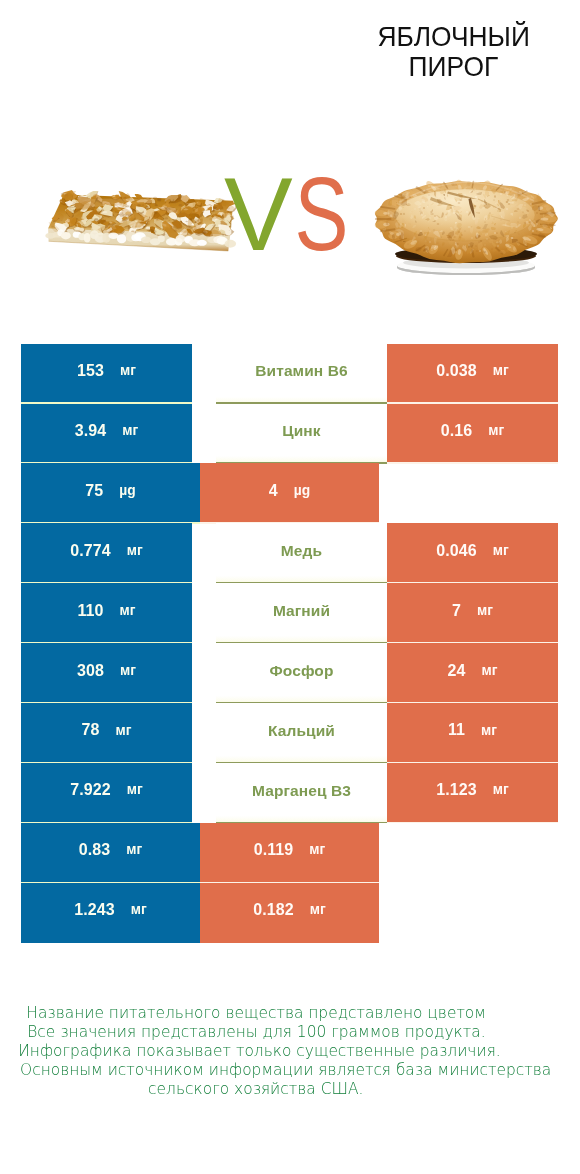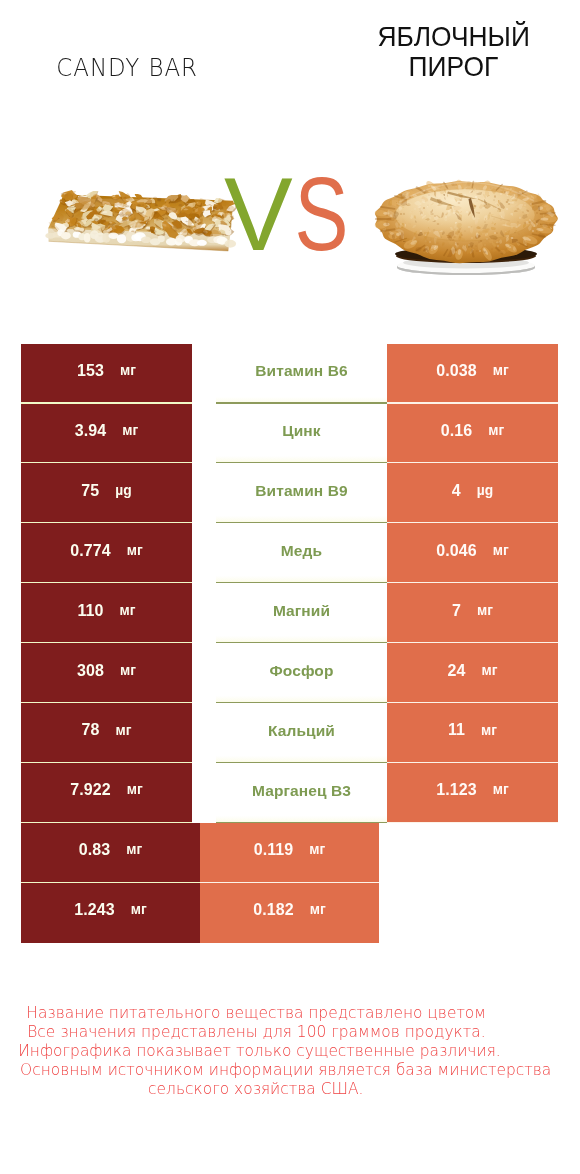--- a/index.html
+++ b/index.html
@@ -44,48 +44,47 @@
   
   .food-left{position:absolute;left:45px;top:189px;width:196px;height:67px;}
   .bar-svg{display:block;}
   .food-right{position:absolute;left:373px;top:166px;width:190px;height:116px;}
   .pie-svg{display:block;}
 
   
   .table{position:absolute;left:21px;top:343.6px;width:537px;}
   .row{display:flex;height:59.92px;}
   .cell{display:flex;align-items:center;justify-content:center;width:179px;box-sizing:border-box;position:relative;}
-  .cell-left{background:#7f1d1d;color:#fbfdef;}
+  .cell-left{background:#0369a1;color:#fbfdef;}
   .cell-mid{background:#fff;color:#7e9b52;
     background-image:linear-gradient(to bottom,#ffffff 0%,#ffffff 88%,#fdfdf0 96%,#fafbe0 100%);margin-left:24px;}
   .cell-right{background:#e06e4b;color:#fffaf6;}
   .cell-left:after,.cell-right:after,.cell-mid:after{
     content:"";position:absolute;left:0;right:0;bottom:-0.4px;height:1.6px;}
   .cell-left:after{background:#f2fac8;}
   .cell-right:after{background:#fdf3e8;}
   .cell-mid:after{background:#8e9b5c;}
   .row:last-child .cell:after{display:none;}
   .val{font-size:16px;font-weight:700;letter-spacing:0.1px;line-height:1;position:relative;top:-2.5px;}
   .unit{font-size:13.8px;font-weight:700;margin-left:16px;line-height:1;position:relative;top:-2.5px;}
   .nm{font-size:15.5px;font-weight:700;letter-spacing:0.1px;line-height:1;position:relative;top:-2.5px;}
 
   
   .footer{
     position:absolute;left:0;top:1003px;width:512px;text-align:center;
     font-family:"DejaVu Sans",sans-serif;
-    font-size:16.6px;font-weight:200;line-height:19px;color:#ef4444;
+    font-size:16.6px;font-weight:200;line-height:19px;color:#15803d;
   }
   .footer div{white-space:nowrap;}
   .footer div span{display:inline-block;transform:scaleX(0.93);}
 </style>
 </head>
 <body>
 
 <div class="page">
-  <div class="hdr-left"><span>CANDY BAR</span></div>
   <div class="hdr-right">
     <div><span>ЯБЛОЧНЫЙ</span></div>
     <div><span>ПИРОГ</span></div>
   </div>
 
   <div class="food-left">
       <svg class="bar-svg" viewBox="0 0 192 66" width="196" height="67">
         <defs>
           <linearGradient id="topg" x1="0.05" y1="0" x2="0.28" y2="1">
             <stop offset="0" stop-color="#ae7009"></stop>
@@ -1162,23 +1161,20 @@
         <div class="cell cell-right">
           <span class="val">0.16</span>
           <span class="unit">мг</span>
         </div>
       </div>
       <div class="row">
         <div class="cell cell-left">
           <span class="val">75</span>
           <span class="unit">µg</span>
         </div>
-        <div class="cell cell-mid">
-          <span class="nm">Витамин B9</span>
-        </div>
         <div class="cell cell-right">
           <span class="val">4</span>
           <span class="unit">µg</span>
         </div>
       </div>
       <div class="row">
         <div class="cell cell-left">
           <span class="val">0.774</span>
           <span class="unit">мг</span>
         </div>

